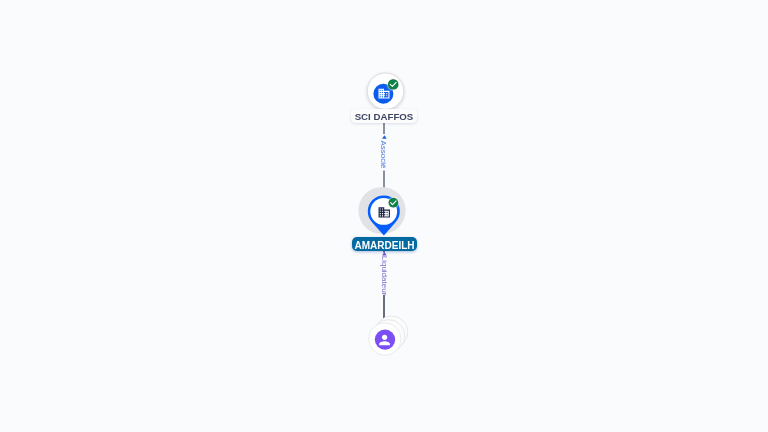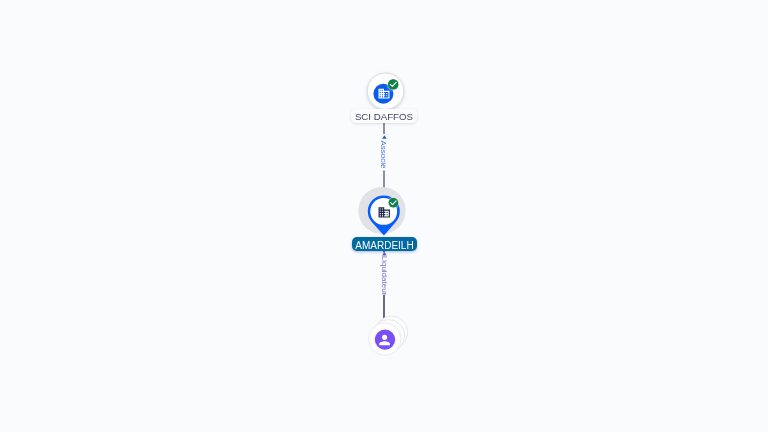--- a/index.html
+++ b/index.html
@@ -3,21 +3,21 @@
 <meta charset="utf-8">
 <style>
   html,body{margin:0;padding:0;}
   body{width:768px;height:432px;overflow:hidden;background:#fafbfd;
        font-family:"Liberation Sans",sans-serif;-webkit-font-smoothing:antialiased;}
   .stage{position:absolute;left:0;top:0;width:768px;height:432px;}
   svg.layer{position:absolute;left:0;top:0;pointer-events:none;}
 
   .nodeLabel{position:absolute;white-space:nowrap;
      border-radius:5px;line-height:1;display:flex;align-items:center;
-     justify-content:center;}
+     justify-content:center;font-weight:bold;}
   .lbl-plain{background:#fcfcfd;color:#3f4662;font-size:9.7px;
      box-shadow:0 1px 3px rgba(60,70,100,.16);padding-top:1.6px;box-sizing:border-box;}
   .lbl-sel{background:#0369a1;color:#ffffff;font-size:10px;
      box-shadow:0 1px 3px rgba(10,60,160,.35);padding-top:3.4px;}
 
   .edgeLabel{position:absolute;white-space:nowrap;font-size:8px;
      line-height:1;transform-origin:50% 50%;}
 </style>
 </head>
 <body>

